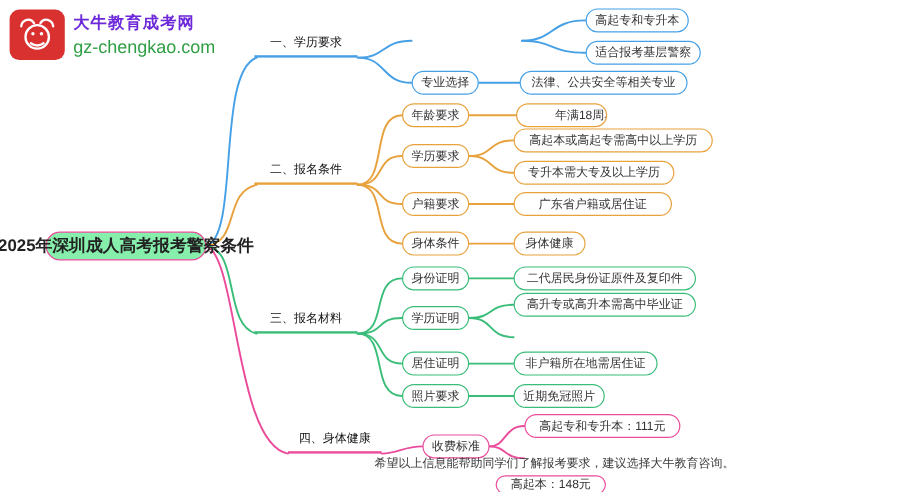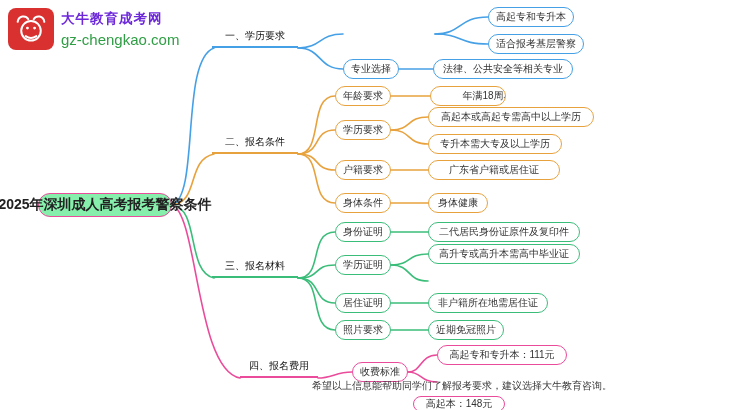--- a/index.html
+++ b/index.html
@@ -121,20 +121,20 @@
   <div class="branch-label" style="left: 212px; top: 258px; width: 86px; border-bottom-color: rgb(59, 189, 122);">三、报名材料</div>
   <div class="node" style="left: 335px; top: 222px; width: 56px; height: 20px; border-color: rgb(59, 189, 122);">身份证明</div>
   <div class="node" style="left: 428px; top: 222px; width: 152px; height: 20px; border-color: rgb(59, 189, 122);">二代居民身份证原件及复印件</div>
   <div class="node" style="left: 335px; top: 255px; width: 56px; height: 20px; border-color: rgb(59, 189, 122);">学历证明</div>
   <div class="node" style="left: 428px; top: 244px; width: 152px; height: 20px; border-color: rgb(59, 189, 122);">高升专或高升本需高中毕业证</div>
   <div class="node" style="left: 335px; top: 293px; width: 56px; height: 20px; border-color: rgb(59, 189, 122);">居住证明</div>
   <div class="node" style="left: 428px; top: 293px; width: 120px; height: 20px; border-color: rgb(59, 189, 122);">非户籍所在地需居住证</div>
   <div class="node" style="left: 335px; top: 320px; width: 56px; height: 20px; border-color: rgb(59, 189, 122);">照片要求</div>
   <div class="node" style="left: 428px; top: 320px; width: 76px; height: 20px; border-color: rgb(59, 189, 122);">近期免冠照片</div>
 
-  <div class="branch-label" style="left: 240px; top: 358px; width: 78px; border-bottom-color: rgb(234, 76, 155);">四、报名费用</div>
+  <div class="branch-label" style="left: 240px; top: 358px; width: 78px; border-bottom-color: rgb(234, 76, 155);">四、身体健康</div>
   <div class="node" style="left: 352px; top: 362px; width: 56px; height: 20px; border-color: rgb(234, 76, 155);">收费标准</div>
   <div class="node" style="left: 437px; top: 345px; width: 130px; height: 20px; border-color: rgb(234, 76, 155);">高起专和专升本：111元</div>
   <div class="node" style="left: 413px; top: 372px; width: 92px; height: 16px; border-color: rgb(234, 76, 155); margin-top: 24px;">高起本：148元</div>
 
   <div class="footnote">希望以上信息能帮助同学们了解报考要求，建议选择大牛教育咨询。</div>
 
 </div>
 
 </body></html>

